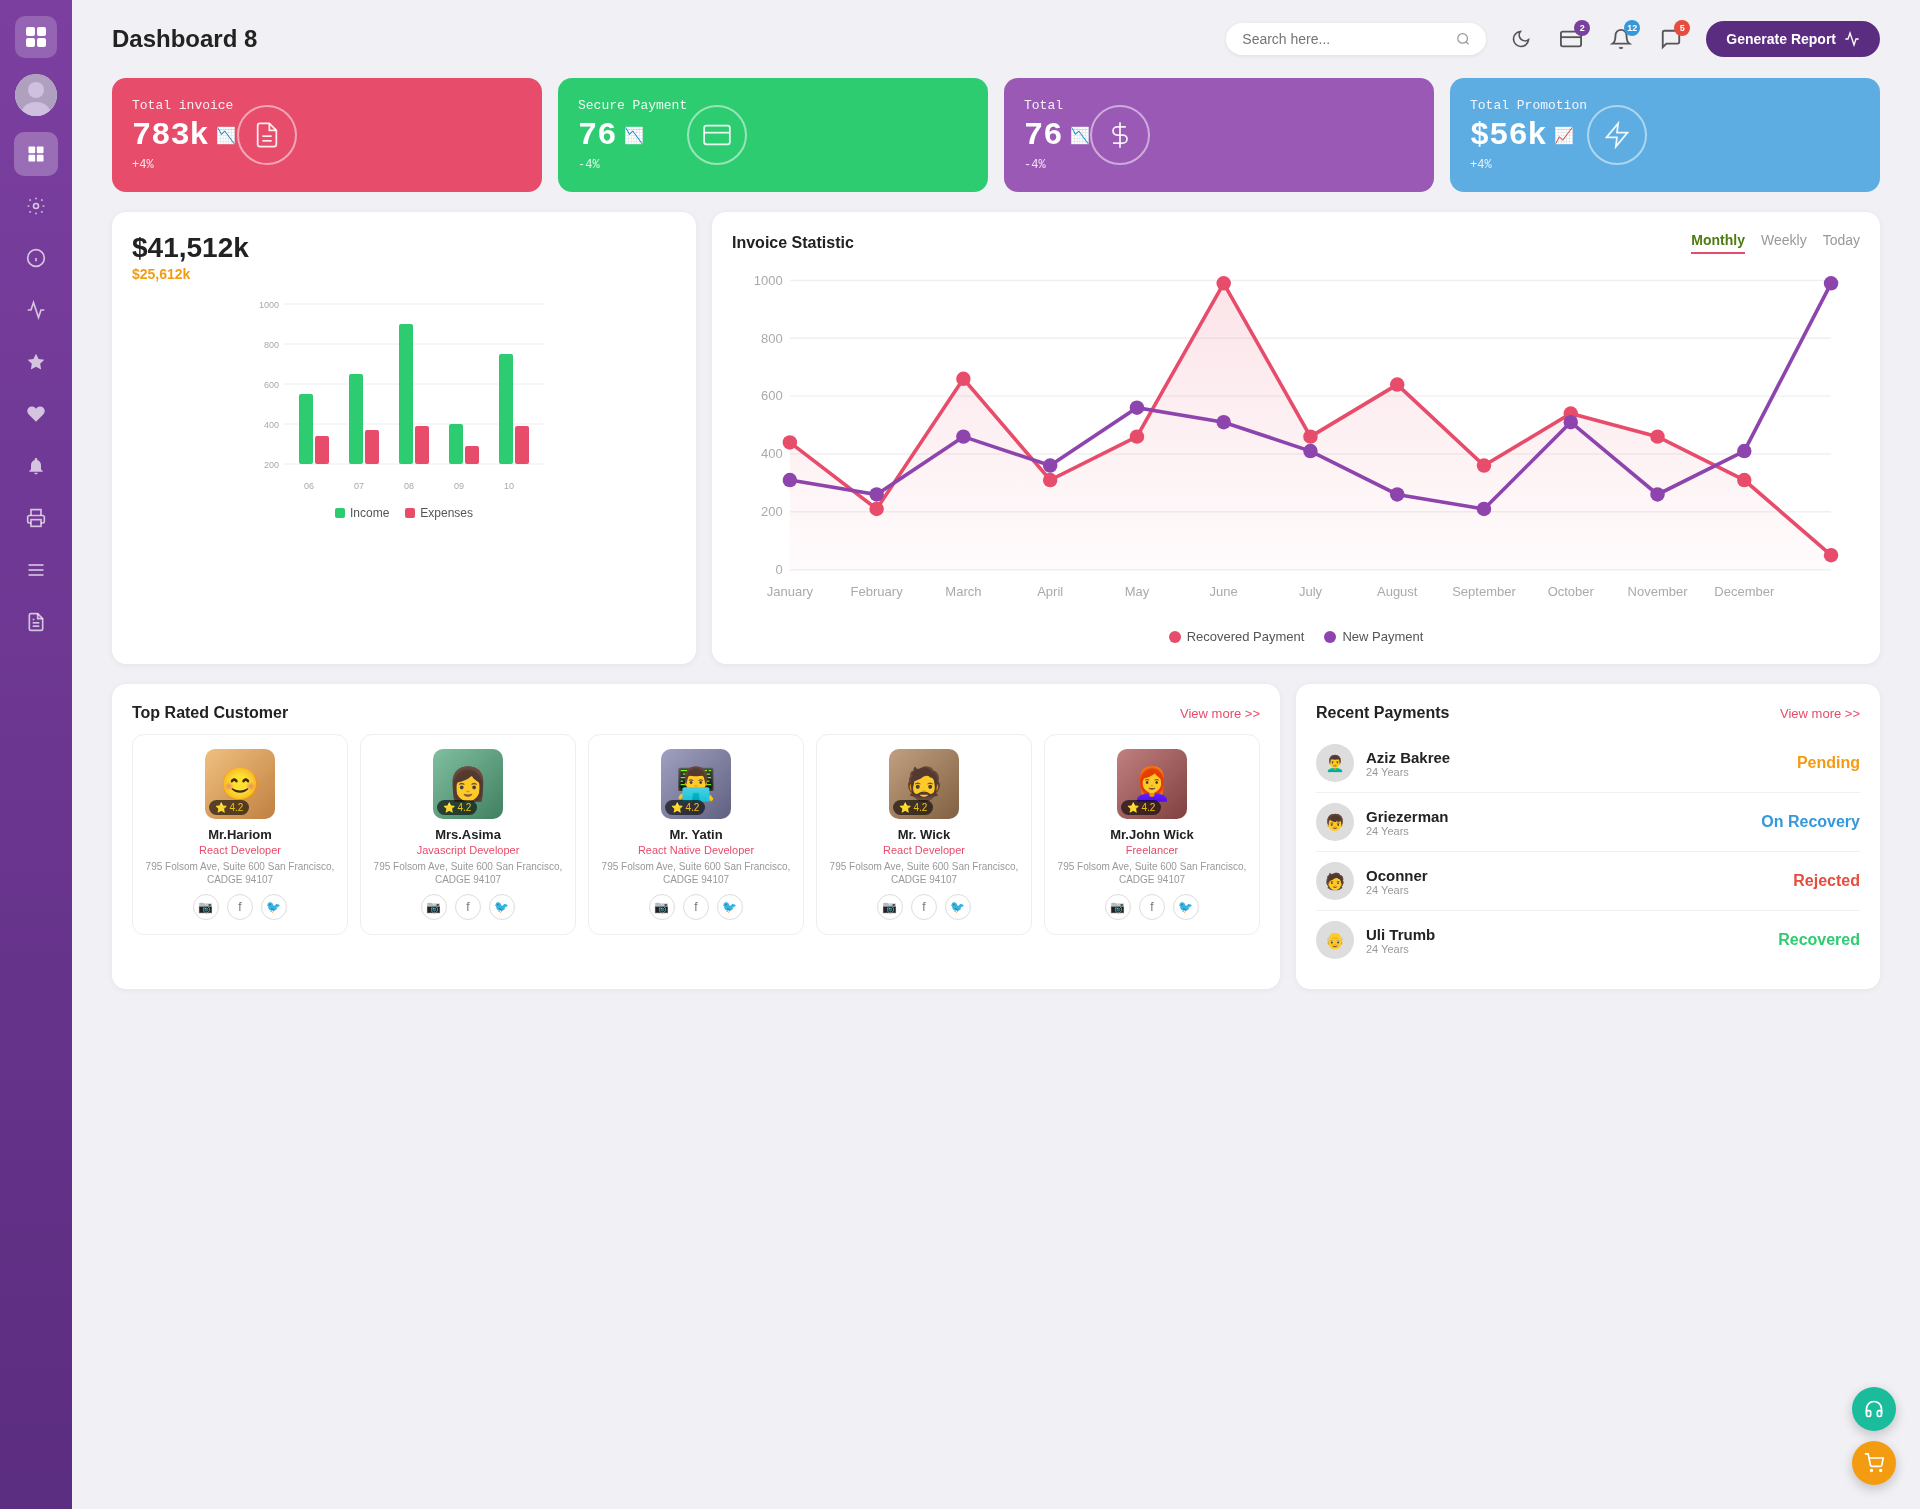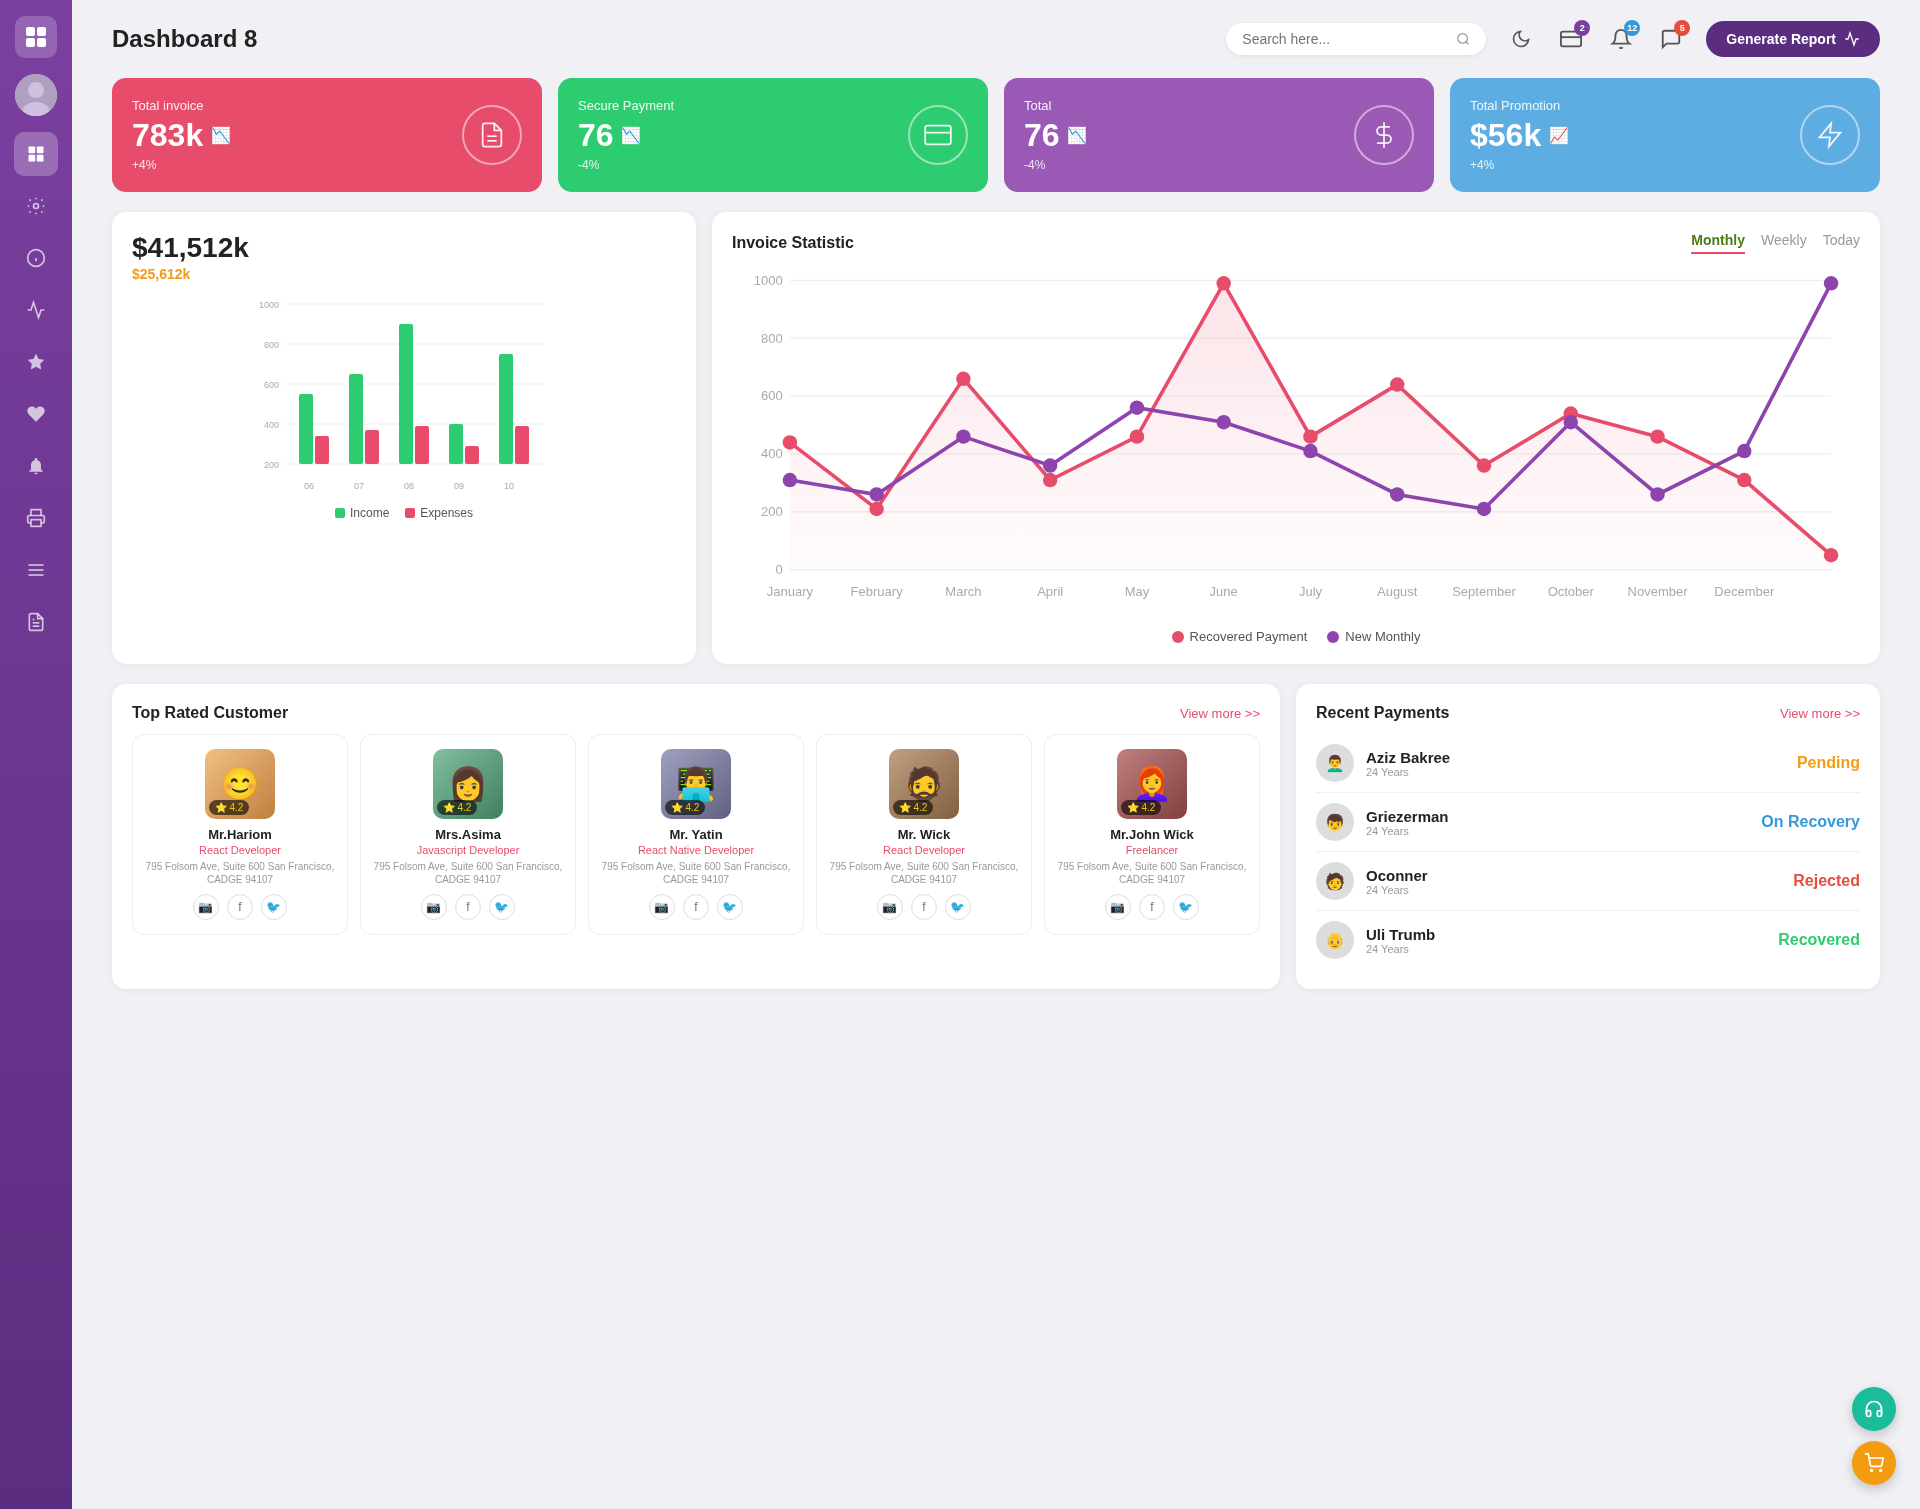--- a/index.html
+++ b/index.html
@@ -125,22 +125,22 @@
       grid-template-columns: repeat(4, 1fr);
       gap: 16px;
       margin-bottom: 20px;
     }
     .stat-card {
       border-radius: 14px;
       padding: 20px 20px;
       color: white;
       display: flex;
       align-items: center;
-      justify-content: space-between;
       min-height: 100px;
+      font-family: Liberation Mono, monospace;
     }
     .stat-card.red { background: #e74c6a; }
     .stat-card.green { background: #2ecc71; }
     .stat-card.purple { background: #9b59b6; }
     .stat-card.teal { background: #5dade2; }
     .stat-card-left { display: flex; flex-direction: column; gap: 4px; }
     .stat-card-label { font-size: 13px; opacity: 0.9; }
     .stat-card-value { font-size: 32px; font-weight: 700; display: flex; align-items: center; gap: 8px; }
     .stat-card-change { font-size: 12px; opacity: 0.85; }
     .stat-card-icon {
@@ -628,21 +628,21 @@
           <text x="700" y="228" text-anchor="middle" font-size="9" fill="#aaa">December</text>
         </svg>
       </div>
       <div class="legend">
         <div class="legend-item">
           <div class="legend-dot" style="background:#e74c6a;"></div>
           <span>Recovered Payment</span>
         </div>
         <div class="legend-item">
           <div class="legend-dot" style="background:#8e44ad;"></div>
-          <span>New Monthly</span>
+          <span>New Payment</span>
         </div>
       </div>
     </div>
   </div>
 
   <div class="bottom-row">
 
     <div class="card">
       <div class="card-header">
         <span class="card-title">Top Rated Customer</span>

